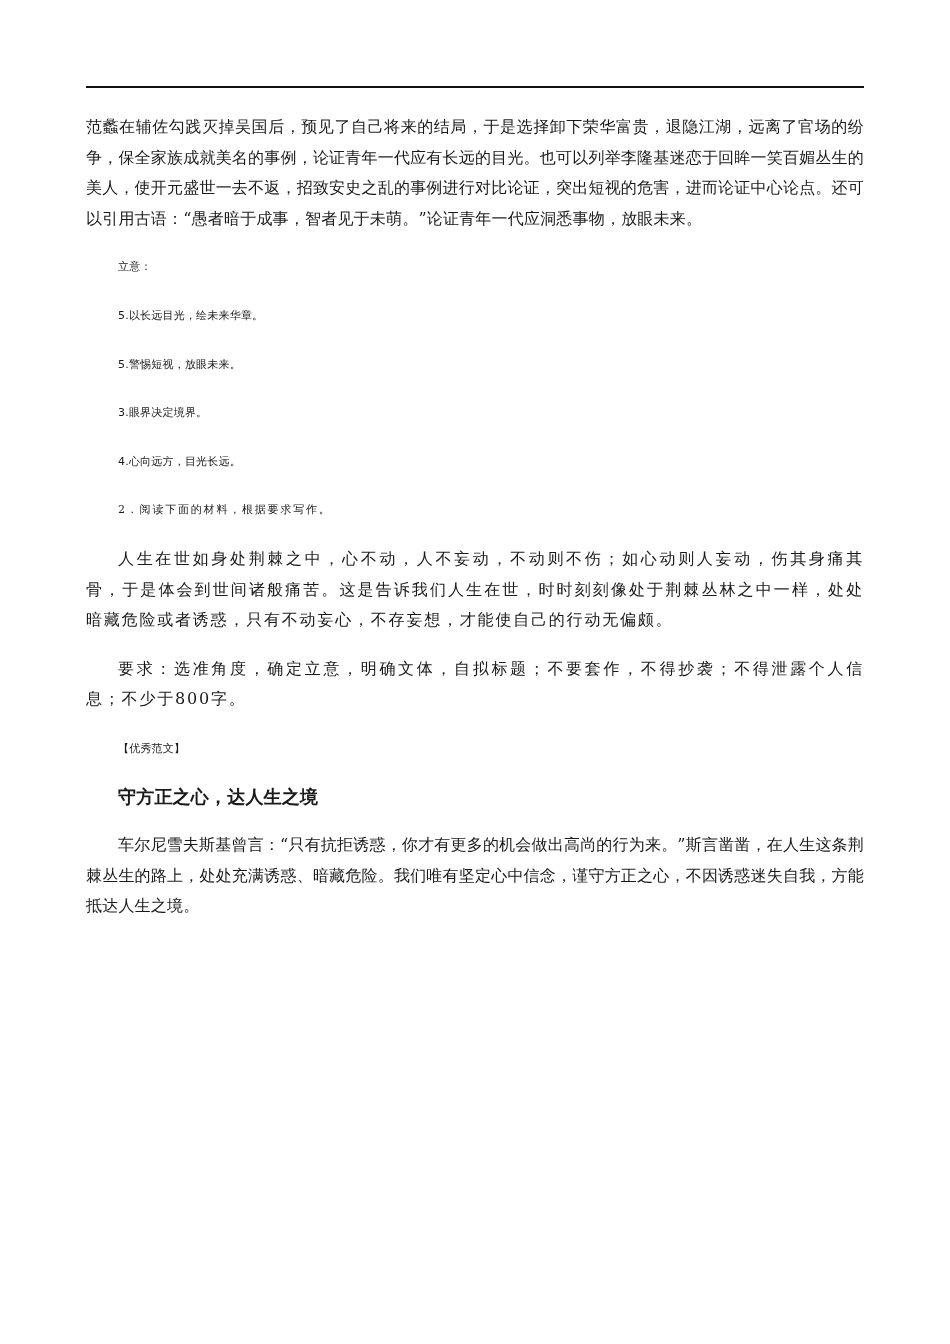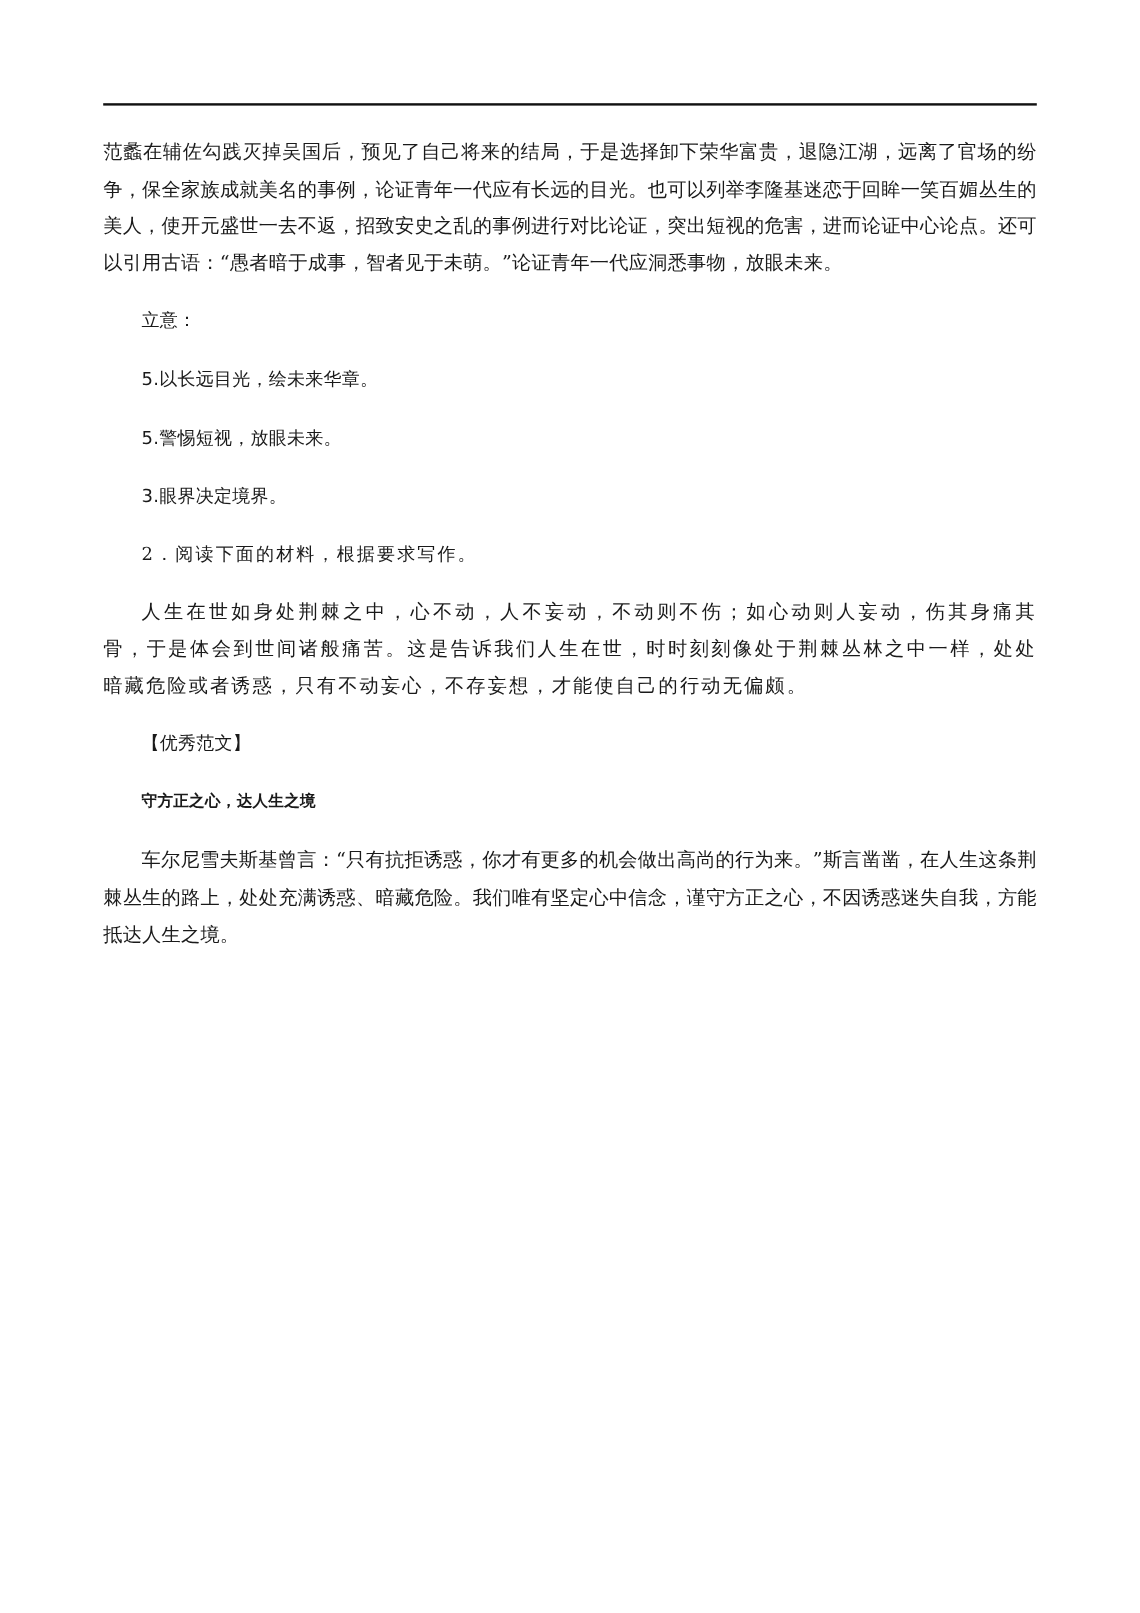--- a/index.html
+++ b/index.html
@@ -46,51 +46,53 @@
     .para {
       margin-bottom: 18px;
     }
     .indent {
       text-indent: 32px;
     }
     .list-line {
       padding-left: 32px;
       margin-bottom: 18px;
       font-family: "DejaVu Sans", "Liberation Sans", sans-serif;
-      font-size: 15px;
+      font-size: 11px;
     }
     .spaced {
       letter-spacing: 1.8px;
     }
     .bold-title {
       font-weight: bold;
       font-family: "DejaVu Sans", "Liberation Sans", sans-serif;
-      font-size: 13px;
+      font-size: 18px;
     }
   </style>
 </head>
 <body>
 
 <div class="page">
   <div class="header-rule"></div>
 
   <div class="content">
     <p class="para">范蠡在辅佐勾践灭掉吴国后，预见了自己将来的结局，于是选择卸下荣华富贵，退隐江湖，远离了官场的纷争，保全家族成就美名的事例，论证青年一代应有长远的目光。也可以列举李隆基迷恋于回眸一笑百媚丛生的美人，使开元盛世一去不返，招致安史之乱的事例进行对比论证，突出短视的危害，进而论证中心论点。还可以引用古语：“愚者暗于成事，智者见于未萌。”论证青年一代应洞悉事物，放眼未来。</p>
 
     <p class="list-line" style="font-family: 'DejaVu Serif', 'Liberation Serif', serif;">立意：</p>
 
     <p class="list-line">5.以长远目光，绘未来华章。</p>
     <p class="list-line">5.警惕短视，放眼未来。</p>
     <p class="list-line">3.眼界决定境界。</p>
+    <p class="list-line">4.心向远方，目光长远。</p>
 
     <p class="list-line spaced" style="font-family: 'DejaVu Serif', 'Liberation Serif', serif;">2．阅读下面的材料，根据要求写作。</p>
 
     <p class="para indent spaced">人生在世如身处荆棘之中，心不动，人不妄动，不动则不伤；如心动则人妄动，伤其身痛其骨，于是体会到世间诸般痛苦。这是告诉我们人生在世，时时刻刻像处于荆棘丛林之中一样，处处暗藏危险或者诱惑，只有不动妄心，不存妄想，才能使自己的行动无偏颇。</p>
 
 
+    <p class="para indent spaced">要求：选准角度，确定立意，明确文体，自拟标题；不要套作，不得抄袭；不得泄露个人信息；不少于800字。</p>
 
     <p class="list-line" style="font-family: Liberation Serif, serif;">【优秀范文】</p>
 
     <p class="list-line bold-title">守方正之心，达人生之境</p>
 
     <p class="para indent">车尔尼雪夫斯基曾言：“只有抗拒诱惑，你才有更多的机会做出高尚的行为来。”斯言凿凿，在人生这条荆棘丛生的路上，处处充满诱惑、暗藏危险。我们唯有坚定心中信念，谨守方正之心，不因诱惑迷失自我，方能抵达人生之境。</p>
 
   </div>
 </div>
 

